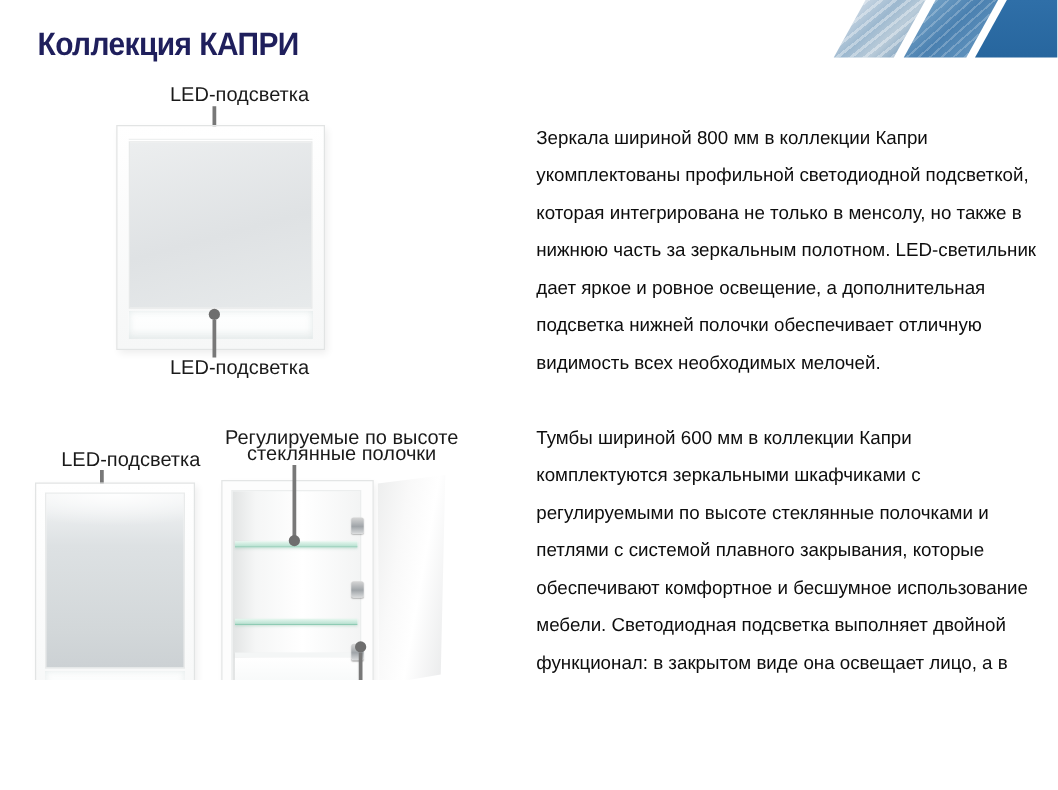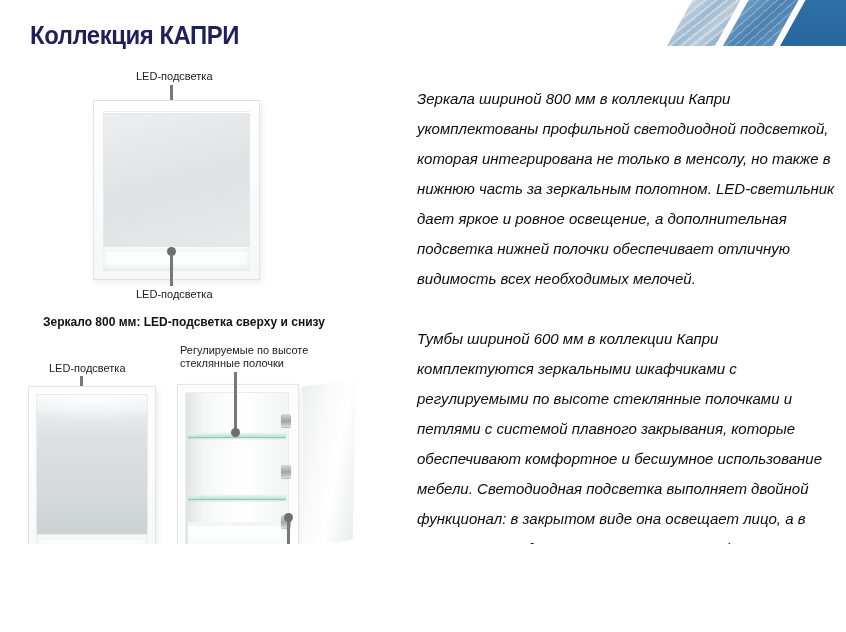--- a/index.html
+++ b/index.html
@@ -32,21 +32,21 @@
     background-image:
       repeating-linear-gradient(120deg, rgba(255,255,255,.22) 0 2px, rgba(255,255,255,0) 2px 8px),
       linear-gradient(115deg,#6f9ec4 0%,#4a80b0 50%,#5e91bc 100%);
   }
   .stripe.s3 {
     left:780px; width:110px;
     background:linear-gradient(180deg,#2f6fa8 0%,#27669e 100%);
   }
 
   
-  .cl-label { position:absolute; font-size:11px; color:#1a1a1a; white-space:pre-line; line-height:13px; }
+  .cl-label { position:absolute; font-size:16px; color:#1a1a1a; white-space:pre-line; line-height:13px;text-align:center; }
   .cl-line  { position:absolute; width:3px; background:#787878; }
   .cl-dot   { position:absolute; width:9px; height:9px; border-radius:50%; background:#6e6e6e; }
 
   
   .m1-frame {
     position:absolute; left:93px; top:100px; width:165px; height:178px;
     background:linear-gradient(180deg,#ffffff,#f6f7f7);
     border:1px solid #e2e4e4; box-shadow:2px 3px 6px rgba(0,0,0,.07);
   }
   .m1-led {
@@ -124,21 +124,21 @@
     position:absolute; left:298px; top:380px; width:60px; height:168px;
     clip-path:polygon(7% 4%, 97% 0%, 91% 95%, 9% 100%);
     background:linear-gradient(100deg,#ebecec 0%,#f9f9f9 35%,#ffffff 60%,#e7e8e9 100%);
   }
 
   
   .textcol {
     position:absolute; left:417px; top:84px; width:429px;
     font-size:15px; line-height:30px; color:#0d0d0d;
   }
-  .textcol p { margin:0; white-space:pre-line;font-style:italic; }
+  .textcol p { margin:12px; white-space:pre-line; }
   .textcol p + p { margin-top:30px; }
 </style>
 </head>
 <body>
 
 <div class="page">
 
   <div class="title">Коллекция КАПРИ</div>
 
   <div class="stripe s1"></div>
@@ -152,21 +152,20 @@
   <div class="m1-frame">
     <div class="m1-led"></div>
     <div class="m1-face"></div>
     <div class="m1-shelf"></div>
   </div>
 
   <div class="cl-dot" style="left:167px; top:247px;"></div>
   <div class="cl-line" style="left:170px; top:256px; height:30px;"></div>
   <div class="cl-label" style="left:136px; top:288px;">LED-подсветка</div>
 
-  <div class="caption">Зеркало 800 мм:  LED-подсветка сверху и снизу</div>
 
   <div class="cl-label" style="left:180px; top:344px;">Регулируемые по высоте
 стеклянные полочки</div>
   <div class="cl-label" style="left:49px; top:362px;">LED-подсветка</div>
   <div class="cl-line" style="left:80px; top:376px; height:14px;"></div>
   <div class="cl-dot" style="left:77px; top:388px;"></div>
 
   <div class="c1-frame">
     <div class="c1-face"></div>
     <div class="c1-shelf"></div>

